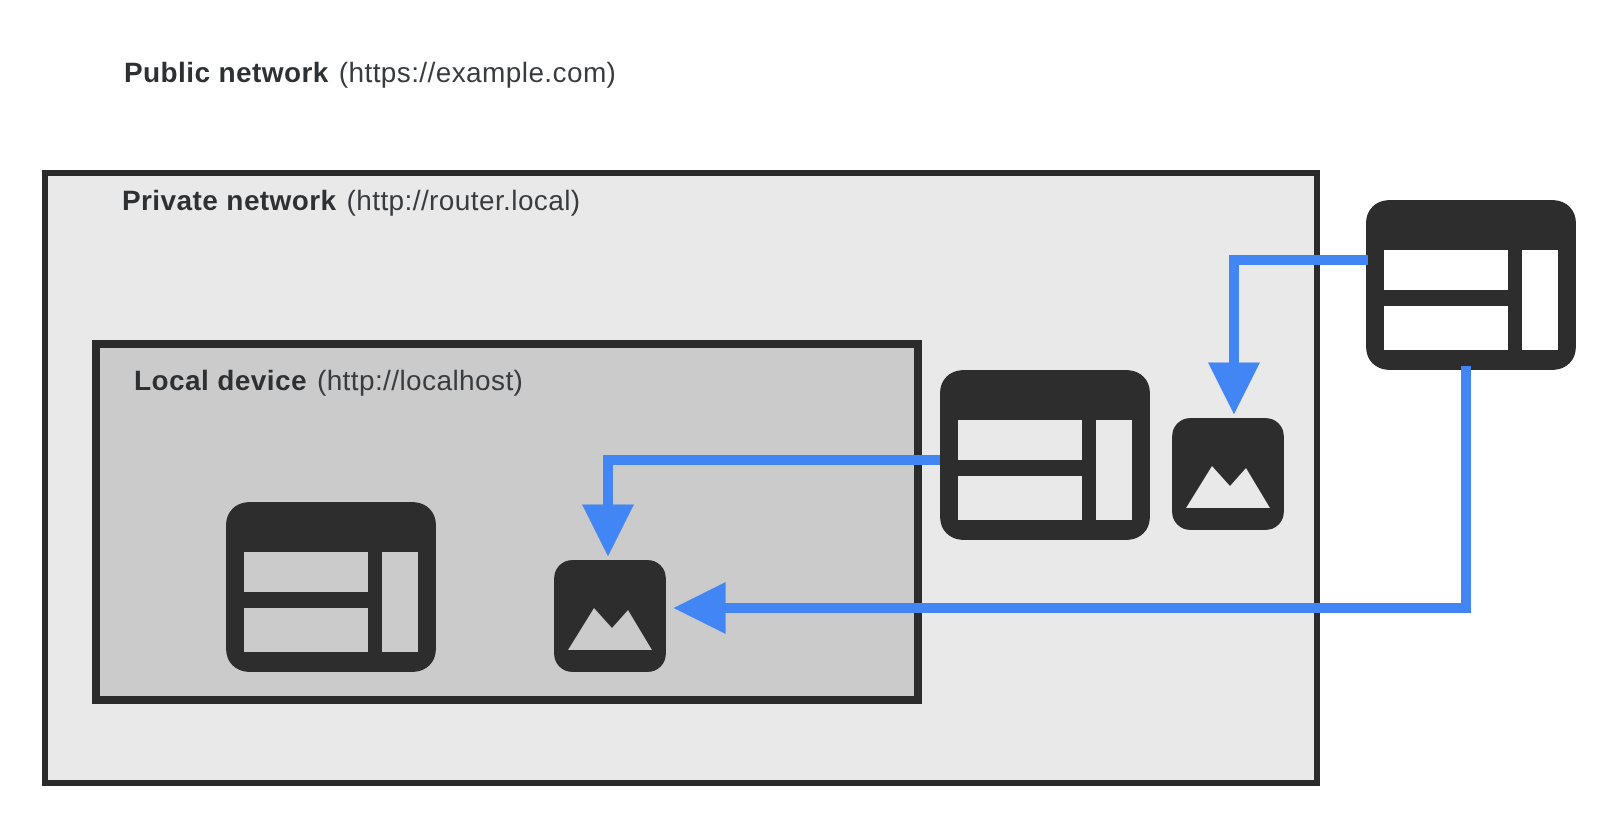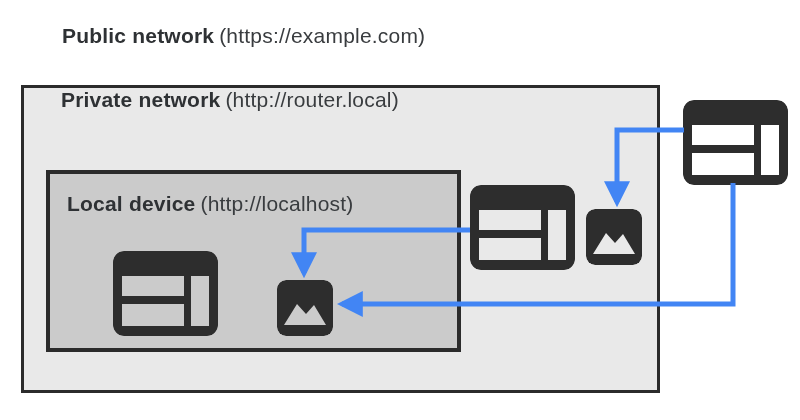--- a/index.html
+++ b/index.html
@@ -9,21 +9,21 @@
   }
   body {
     width: 800px;
     height: 420px;
     position: relative;
     overflow: hidden;
     font-family: "Liberation Sans", sans-serif;
   }
   .label {
     position: absolute;
-    font-size: 21px;
+    font-size: 14px;
     line-height: 24px;
     color: #2e3134;
     white-space: nowrap;
     letter-spacing: 0.2px;
   }
   .label .name { font-weight: 700; }
   .label .url  { font-weight: 400; margin-left: 5px; color: #393c3f; }
 
   .box {
     position: absolute;
@@ -37,21 +37,21 @@
   }
   .local-box {
     left: 46px; top: 170px;
     width: 415px; height: 182px;
     background: #cbcbcb;
     border: 4px solid #2b2b2b;
   }
 
   .title-label   { left: 62px; top: 24px; }
   .private-label { left: 61px; top: 88px; }
-  .local-label   { left: 67px; top: 192px; }
+  .local-label   { left: 67px; top: 178px; }
 
   .icon { position: absolute; display: block; }
   .icon-web-local    { left: 113px; top: 251px; }
   .icon-img-local    { left: 277px; top: 280px; }
   .icon-web-private  { left: 470px; top: 185px; }
   .icon-img-private  { left: 586px; top: 209px; }
   .icon-web-public   { left: 683px; top: 100px; }
 
   .arrow-overlay {
     position: absolute;

